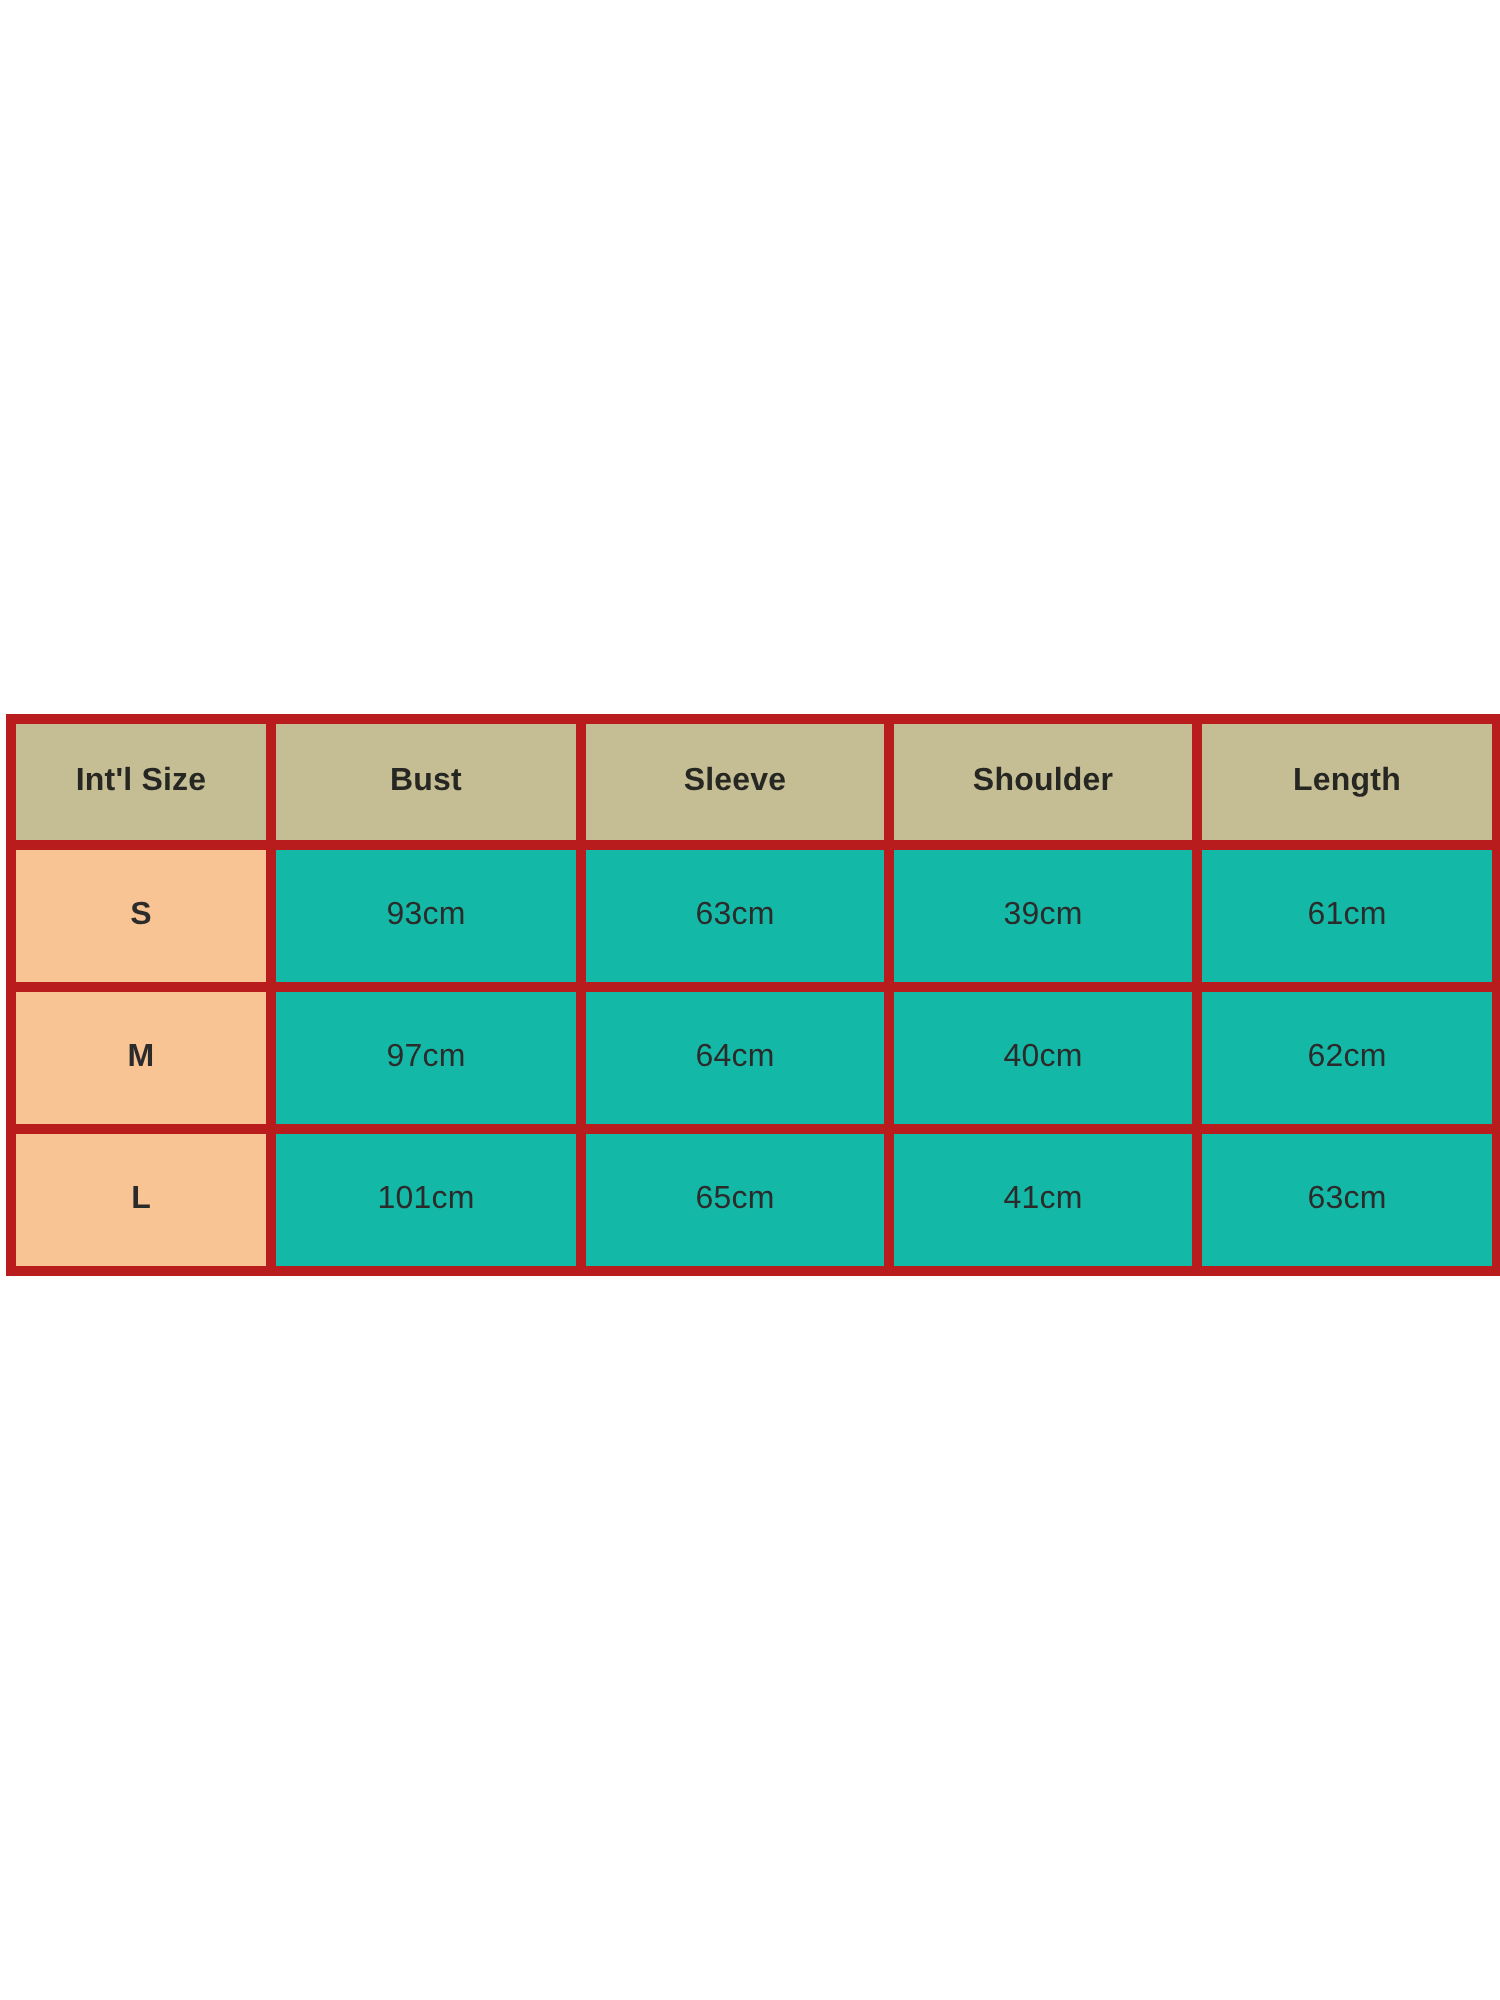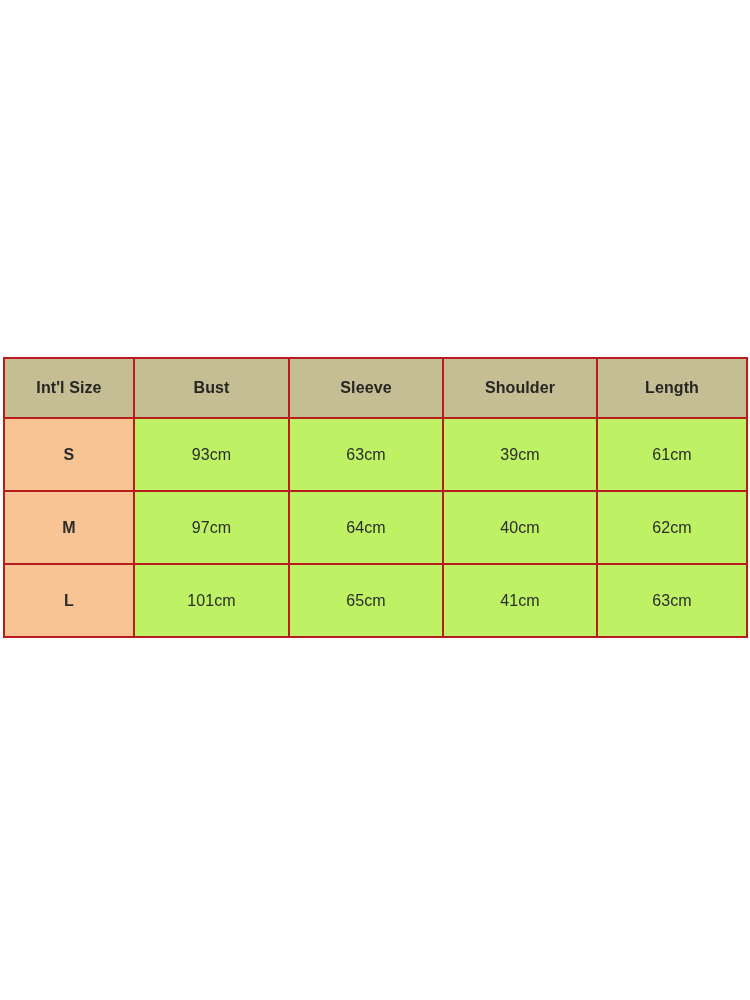--- a/index.html
+++ b/index.html
@@ -25,21 +25,21 @@
 
   table.size-chart {
     width: 743px;
     height: 281px;
     border-collapse: collapse;
     table-layout: fixed;
   }
 
   table.size-chart th,
   table.size-chart td {
-    border: 2px solid #b91c1c;
+    border: 5px solid #b91c1c;
     text-align: center;
     vertical-align: middle;
     padding: 0;
     font-size: 16px;
     color: #2b2b2b;
     letter-spacing: 0.1px;
   }
 
   
   col.c-size     { width: 130px; }
@@ -61,21 +61,21 @@
   }
 
   td.size-cell {
     background: #f8c494;
     font-weight: bold;
     font-size: 16px;
     color: #2b2b2b;
   }
 
   td.value-cell {
-    background: #bef264;
+    background: #14b8a6;
     font-weight: normal;
     margin-left: 30px;
   }
 </style>
 </head>
 <body>
 
 <div id="size-chart-wrap">
   <table class="size-chart">
     <colgroup>

